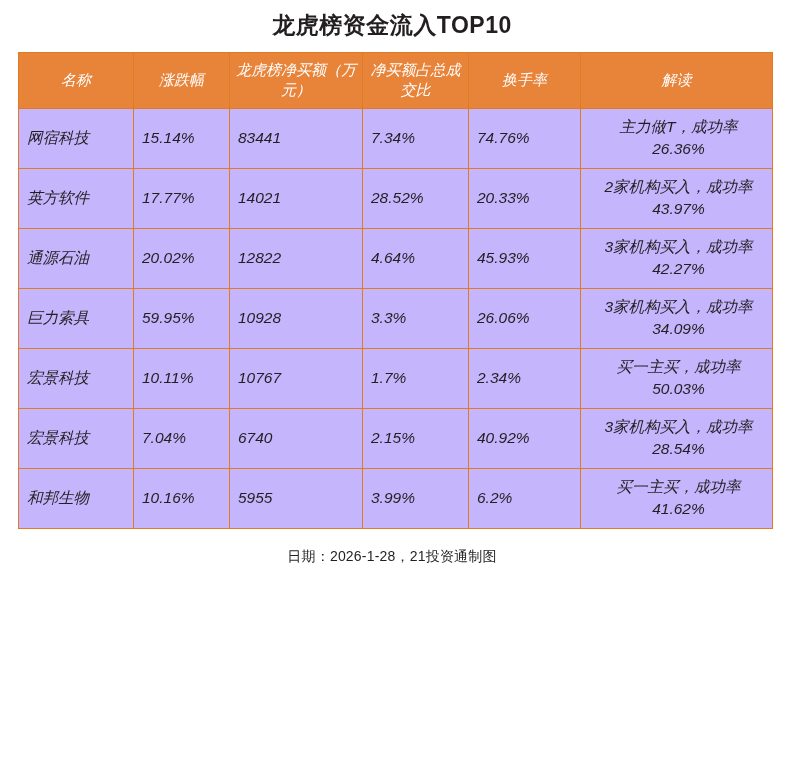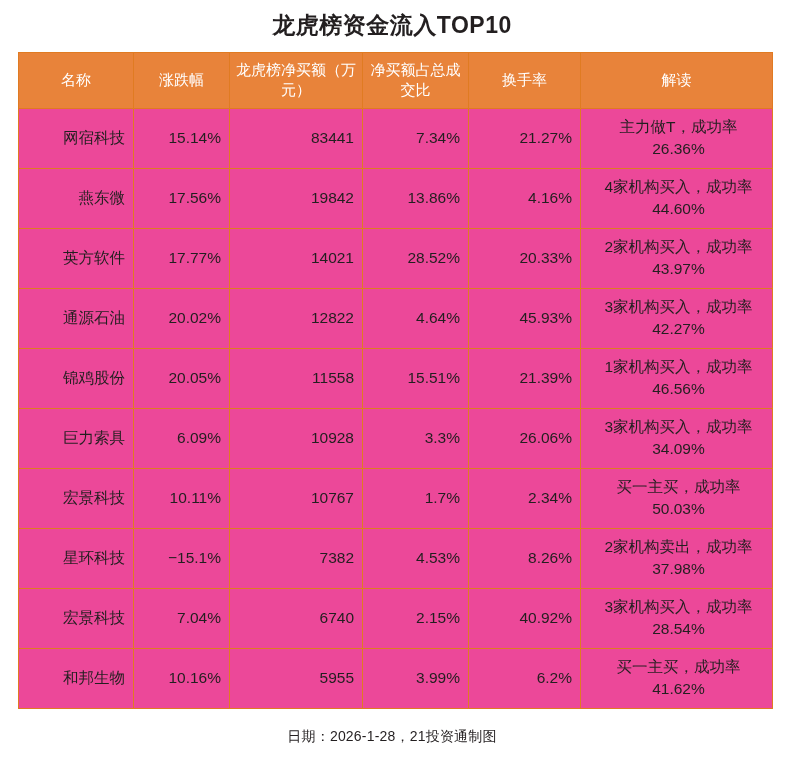--- a/index.html
+++ b/index.html
@@ -28,21 +28,22 @@
     font-weight: bold;
     color: #231f20;
     letter-spacing: 0.5px;
     margin: 4px 0 12px 0;
     line-height: 1.2;
   }
   table.lhb {
     width: 754px;
     border-collapse: collapse;
     table-layout: fixed;
-    background: #ec4899;
+    background: #c4b5fd;
+    font-style: italic;
   }
   table.lhb th, table.lhb td {
     border: 1px solid #e07b22;
     box-sizing: border-box;
   }
   thead th {
     background: #e8833a;
     color: #ffffff;
     font-size: 15px;
     font-weight: normal;
@@ -54,24 +55,24 @@
   }
   tbody td {
     height: 60px;
     font-size: 15.5px;
     color: #231f20;
     padding: 6px 8px;
     vertical-align: middle;
     line-height: 1.45;
   }
   td.c-name {
-    text-align: right;
+    text-align: left;
   }
   td.c-num {
-    text-align: right;
+    text-align: left;
   }
   td.c-note {
     text-align: center;
     padding-left: 14px;
     padding-right: 10px;
   }
   col.w-name { width: 115px; }
   col.w-chg  { width: 96px; }
   col.w-buy  { width: 133px; }
   col.w-rate { width: 106px; }
@@ -113,78 +114,54 @@
         <th>换手率</th>
         <th>解读</th>
       </tr>
     </thead>
     <tbody>
       <tr>
         <td class="c-name">网宿科技</td>
         <td class="c-num">15.14%</td>
         <td class="c-num">83441</td>
         <td class="c-num">7.34%</td>
-        <td class="c-num">21.27%</td>
+        <td class="c-num">74.76%</td>
         <td class="c-note">主力做T，成功率26.36%</td>
-      </tr>
-      <tr>
-        <td class="c-name">燕东微</td>
-        <td class="c-num">17.56%</td>
-        <td class="c-num">19842</td>
-        <td class="c-num">13.86%</td>
-        <td class="c-num">4.16%</td>
-        <td class="c-note">4家机构买入，成功率44.60%</td>
       </tr>
       <tr>
         <td class="c-name">英方软件</td>
         <td class="c-num">17.77%</td>
         <td class="c-num">14021</td>
         <td class="c-num">28.52%</td>
         <td class="c-num">20.33%</td>
         <td class="c-note">2家机构买入，成功率43.97%</td>
       </tr>
       <tr>
         <td class="c-name">通源石油</td>
         <td class="c-num">20.02%</td>
         <td class="c-num">12822</td>
         <td class="c-num">4.64%</td>
         <td class="c-num">45.93%</td>
         <td class="c-note">3家机构买入，成功率42.27%</td>
       </tr>
       <tr>
-        <td class="c-name">锦鸡股份</td>
-        <td class="c-num">20.05%</td>
-        <td class="c-num">11558</td>
-        <td class="c-num">15.51%</td>
-        <td class="c-num">21.39%</td>
-        <td class="c-note">1家机构买入，成功率46.56%</td>
-      </tr>
-      <tr>
         <td class="c-name">巨力索具</td>
-        <td class="c-num">6.09%</td>
+        <td class="c-num">59.95%</td>
         <td class="c-num">10928</td>
         <td class="c-num">3.3%</td>
         <td class="c-num">26.06%</td>
         <td class="c-note">3家机构买入，成功率34.09%</td>
       </tr>
       <tr>
         <td class="c-name">宏景科技</td>
         <td class="c-num">10.11%</td>
         <td class="c-num">10767</td>
         <td class="c-num">1.7%</td>
         <td class="c-num">2.34%</td>
         <td class="c-note">买一主买，成功率50.03%</td>
-      </tr>
-      <tr>
-        <td class="c-name">星环科技</td>
-        <td class="c-num">−15.1%</td>
-        <td class="c-num">7382</td>
-        <td class="c-num">4.53%</td>
-        <td class="c-num">8.26%</td>
-        <td class="c-note">2家机构卖出，成功率37.98%</td>
       </tr>
       <tr>
         <td class="c-name">宏景科技</td>
         <td class="c-num">7.04%</td>
         <td class="c-num">6740</td>
         <td class="c-num">2.15%</td>
         <td class="c-num">40.92%</td>
         <td class="c-note">3家机构买入，成功率28.54%</td>
       </tr>
       <tr>

